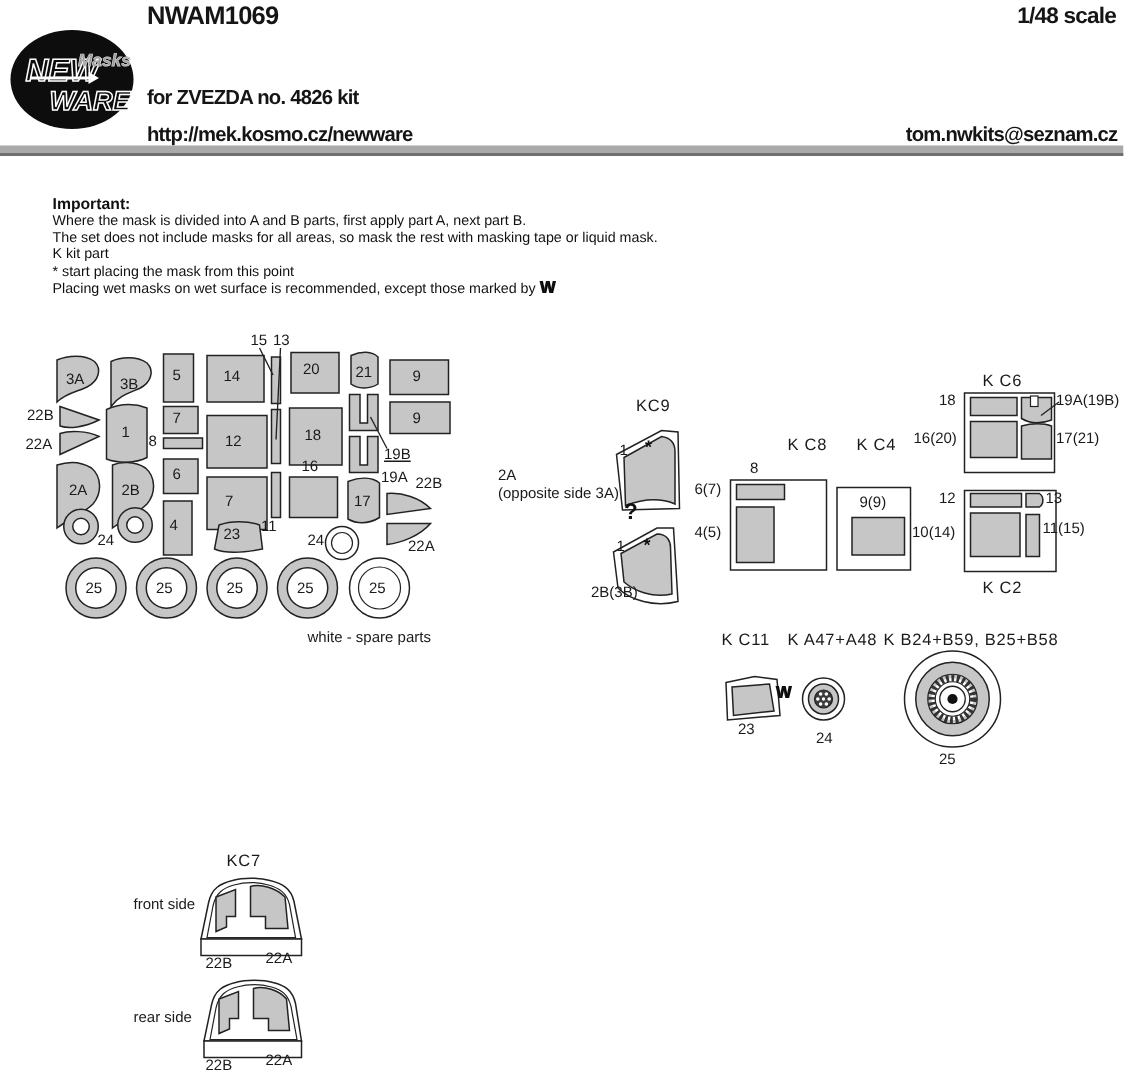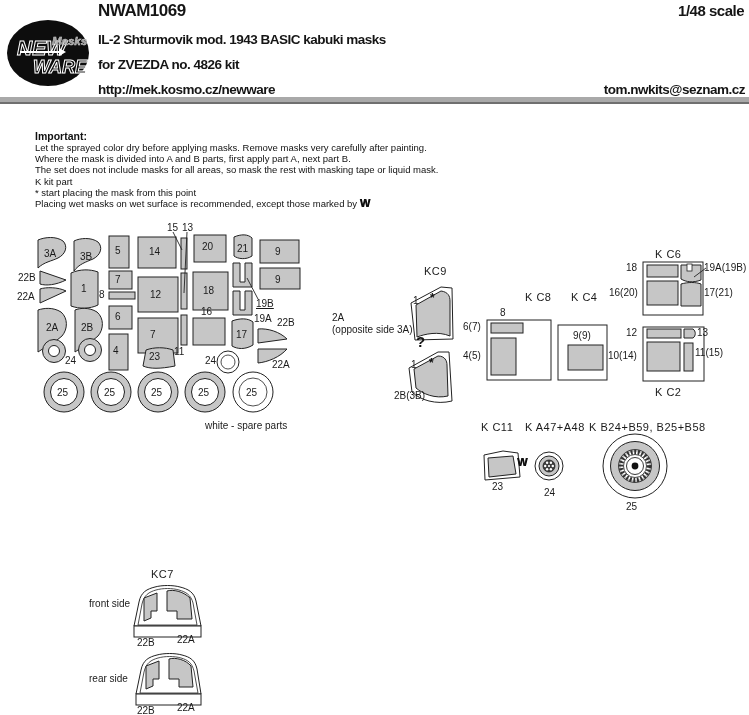--- a/index.html
+++ b/index.html
@@ -35,29 +35,27 @@
 <div class="page">
 
   <div class="abs logo">
     <span class="outline-txt" style="left:10px;top:16px;font-size:21px;">NEW</span>
     <span class="gray-txt" style="left:45px;top:15px;font-size:11.5px;">Masks</span>
     <div class="logo-arrow"></div>
     <span class="outline-txt" style="left:26px;top:37px;font-size:18px;">WARE</span>
   </div>
   <span class="abs hdr code" style="left:98px;top:1px;text-align:center;">NWAM1069</span>
   <span class="abs hdr scale" style="right:5px;top:2px;">1/48 scale</span>
-  <span class="abs hdr sub" style="left:98px;top:32px;">IL-2 Shturmovik mod. 1943 BASIC kabuki masks</span>
   <span class="abs hdr sub" style="left:98px;top:57px;">for ZVEZDA no. 4826 kit</span>
   <span class="abs hdr sub" style="left:98px;top:82px;">http://mek.kosmo.cz/newware</span>
   <span class="abs hdr sub" style="right:4px;top:82px;">tom.nwkits@seznam.cz</span>
   <div class="abs bar"></div>
 
   <div class="abs imp">
     <div class="imp-head">Important:</div>
-    <div class="imp-line">Let the sprayed color dry before applying masks. Remove masks very carefully after painting.</div>
     <div class="imp-line">Where the mask is divided into A and B parts, first apply part A, next part B.</div>
     <div class="imp-line">The set does not include masks for all areas, so mask the rest with masking tape or liquid mask.</div>
     <div class="imp-line">K kit part</div>
     <div class="imp-line">* start placing the mask from this point</div>
     <div class="imp-line"><span>Placing wet masks on wet surface is recommended, except those marked by</span> <span class="wet">W</span></div>
   </div>
 
   <svg class="abs" style="left:0;top:0;" width="749" height="715" viewBox="0 0 749 715">
     <g>
       <path class="shape" d="M38,240 L38,268 C44,262 52,261 58,258 C66,254 68,246 63,241 C56,236 45,237 38,240 Z"></path>

